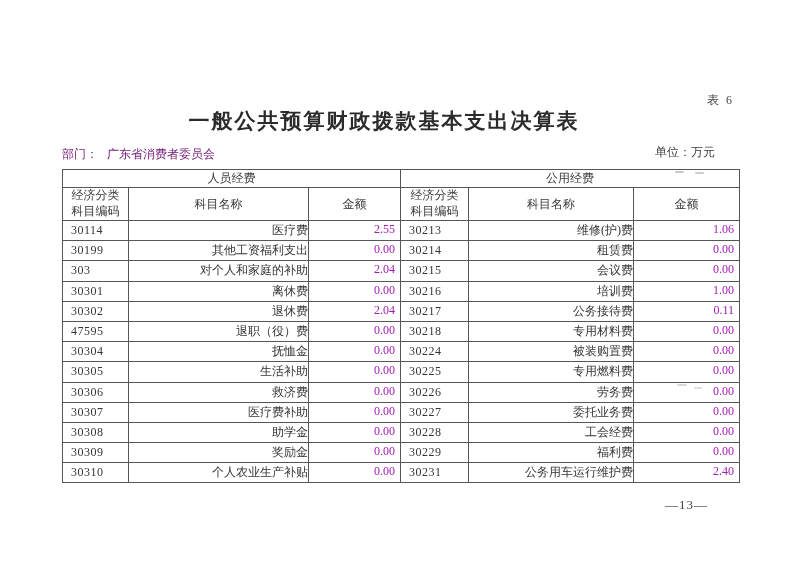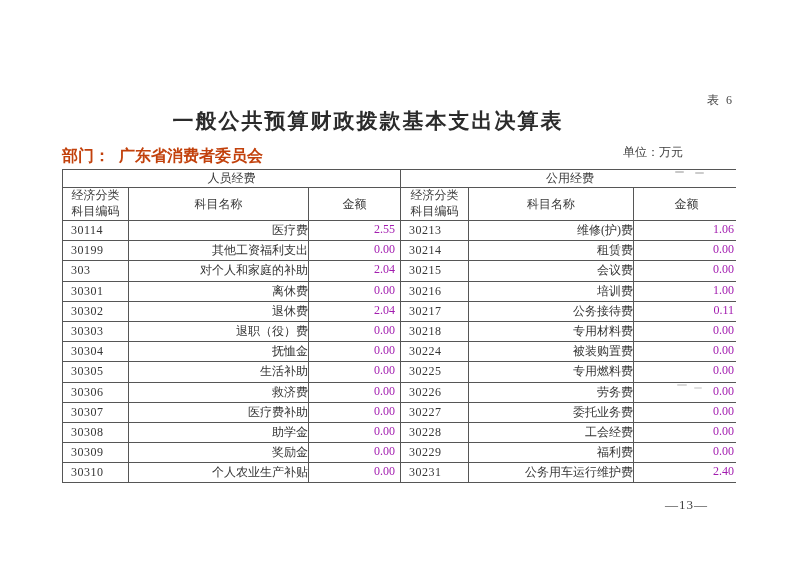--- a/index.html
+++ b/index.html
@@ -5,20 +5,21 @@
   html, body { margin: 0; padding: 0; }
   body { background: #ffffff; }
   .page {
     position: relative;
     width: 736px;
     height: 564px;
     background: #ffffff;
     font-family: "Liberation Serif", "DejaVu Serif", serif;
     color: #333333;
     overflow: hidden;
+    padding-left: 32px;
   }
   .sheet-label {
     position: absolute;
     top: 92px;
     left: 707px;
     font-size: 12px;
     color: #474747;
     letter-spacing: 2px;
   }
   .title {
@@ -30,23 +31,22 @@
     text-align: center;
     font-size: 21px;
     font-weight: bold;
     letter-spacing: 2px;
     color: #2b2b2b;
   }
   .dept-line {
     position: absolute;
     top: 146px;
     left: 62px;
-    font-size: 16px;
-    color: #c2410c;
-    font-weight: bold;
+    font-size: 12px;
+    color: #701a75;
   }
   .dept-name { margin-left: 9px; }
   .unit-note {
     position: absolute;
     top: 144px;
     right: 53px;
     font-size: 12px;
     color: #3d3d3d;
   }
   .table-wrap {
@@ -185,21 +185,21 @@
             <td class="amount">0.00</td>
           </tr>
 
           <tr class="data-row">
             <td class="code">30302</td>
             <td class="name">退休费</td>
             <td class="amount">2.04</td>
           </tr>
 
           <tr class="data-row">
-            <td class="code">30303</td>
+            <td class="code">47595</td>
             <td class="name">退职（役）费</td>
             <td class="amount">0.00</td>
           </tr>
 
           <tr class="data-row">
             <td class="code">30304</td>
             <td class="name">抚恤金</td>
             <td class="amount">0.00</td>
           </tr>
 

